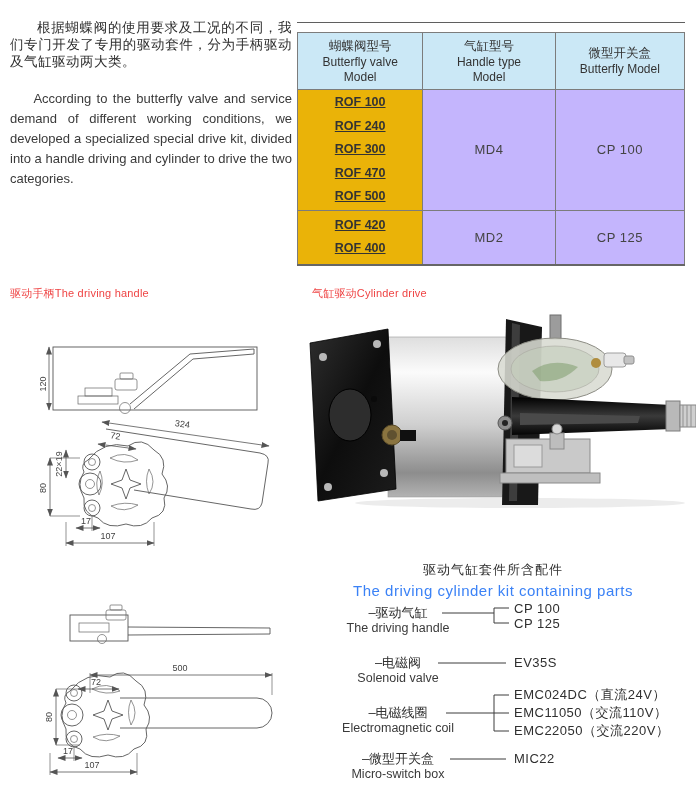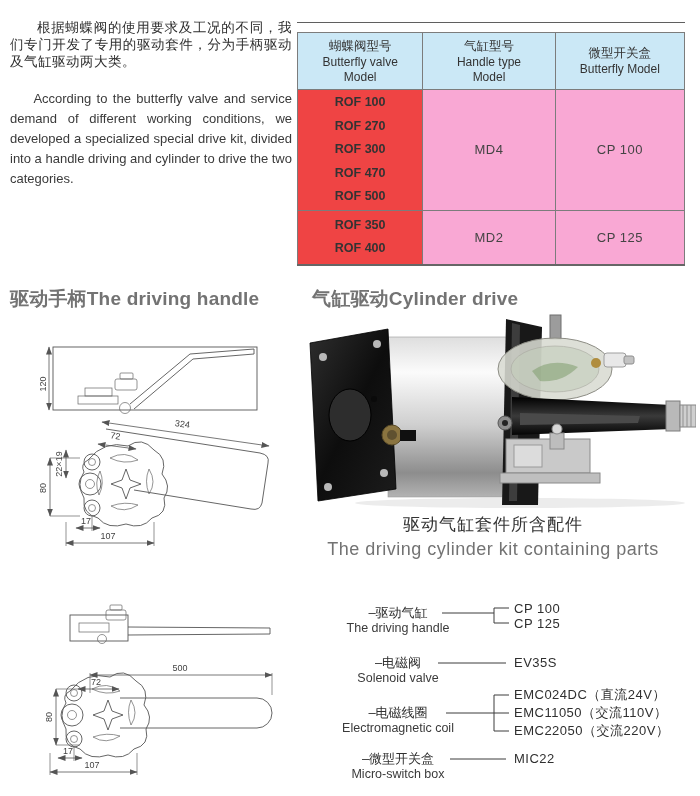--- a/index.html
+++ b/index.html
@@ -20,32 +20,32 @@
   }
   
   .tablewrap{left:297px;top:3px;width:388px;margin-top:19px;}
   .toprule{border-top:1px solid #5f5f5f;height:9px;}
   table.spec{border-collapse:collapse;width:388px;table-layout:fixed;}
   table.spec th,table.spec td{border:1px solid #7c7c7c;text-align:center;vertical-align:middle;}
   table.spec{border-bottom:2px solid #666;}
   th.hb{background:#cbe8f6;font-weight:400;padding:4px 2px;}
   .th-zh{display:block;font-size:12.5px;color:#333;}
   .th-en{display:block;font-size:12px;color:#333;white-space:pre-line;line-height:14.5px;}
-  td.c-valve{background:#ef4444;height:117px;}
+  td.c-valve{background:#eab308;height:117px;text-decoration:underline;}
   tr.g2 td.c-valve{height:51px;}
   td.c-valve div{font-weight:700;font-size:12.5px;line-height:23.5px;color:#333;}
-  td.c-mid{font-size:13px;color:#444;letter-spacing:.5px;background:#f9a8d4;}
-  
-  .sec-title{font-size:19px;font-weight:700;color:#737373;letter-spacing:.2px;}
+  td.c-mid{font-size:13px;color:#444;letter-spacing:.5px;background:#c4b5fd;}
+  
+  .sec-title{font-size:11px;font-weight:400;color:#ef4444;letter-spacing:.2px;}
   .t-left{left:10px;top:286px;}
   .t-right{left:312px;top:286px;}
   
   .cap{left:298px;top:513px;width:390px;text-align:center;}
-  .cap .zh{font-size:17px;color:#333;letter-spacing:1px;}
-  .cap .en{font-size:18px;color:#737373;margin-top:3px;letter-spacing:.5px;}
+  .cap .zh{font-size:13px;color:#333;letter-spacing:1px;margin-top:48px;}
+  .cap .en{font-size:15px;color:#3b82f6;margin-top:3px;letter-spacing:.5px;}
   
   svg .ln{stroke:#555;stroke-width:0.9;fill:none;}
   svg .thin{stroke:#666;stroke-width:0.7;fill:none;}
   svg .dim{stroke:#555;stroke-width:0.8;fill:none;}
   svg .dtx{font-size:9px;fill:#444;font-family:"Liberation Sans",sans-serif;}
   svg .ptx-zh{font-size:13px;fill:#2f2f2f;font-family:"Liberation Sans",sans-serif;}
   svg .ptx-en{font-size:12.5px;fill:#3a3a3a;font-family:"Liberation Sans",sans-serif;}
   svg .ptx-val{font-size:13px;fill:#2f2f2f;letter-spacing:.5px;font-family:"Liberation Sans",sans-serif;}
   svg .plin{stroke:#3c3c3c;stroke-width:1;fill:none;}
 </style>
@@ -78,31 +78,31 @@
         <th class="hb">
           <span class="th-zh">微型开关盒</span>
           <span class="th-en">Butterfly Model</span>
         </th>
       </tr>
     </thead>
     <tbody>
       <tr class="g1">
         <td class="c-valve">
           <div>ROF 100</div>
-          <div>ROF 270</div>
+          <div>ROF 240</div>
           <div>ROF 300</div>
           <div>ROF 470</div>
           <div>ROF 500</div>
         </td>
         <td class="c-mid">MD4</td>
         <td class="c-mid">CP 100</td>
       </tr>
       <tr class="g2">
         <td class="c-valve">
-          <div>ROF 350</div>
+          <div>ROF 420</div>
           <div>ROF 400</div>
         </td>
         <td class="c-mid">MD2</td>
         <td class="c-mid">CP 125</td>
       </tr>
     </tbody>
   </table>
 </div>
 
 <div class="abs sec-title t-left">驱动手柄The driving handle</div>

